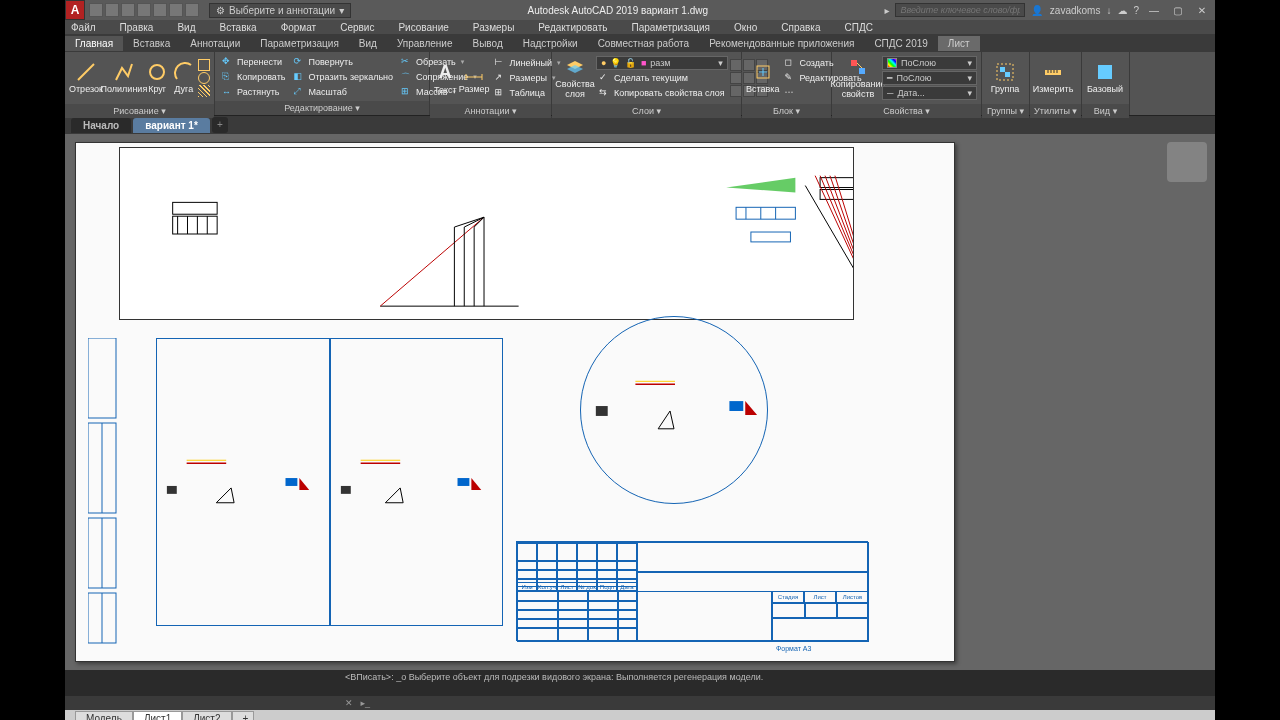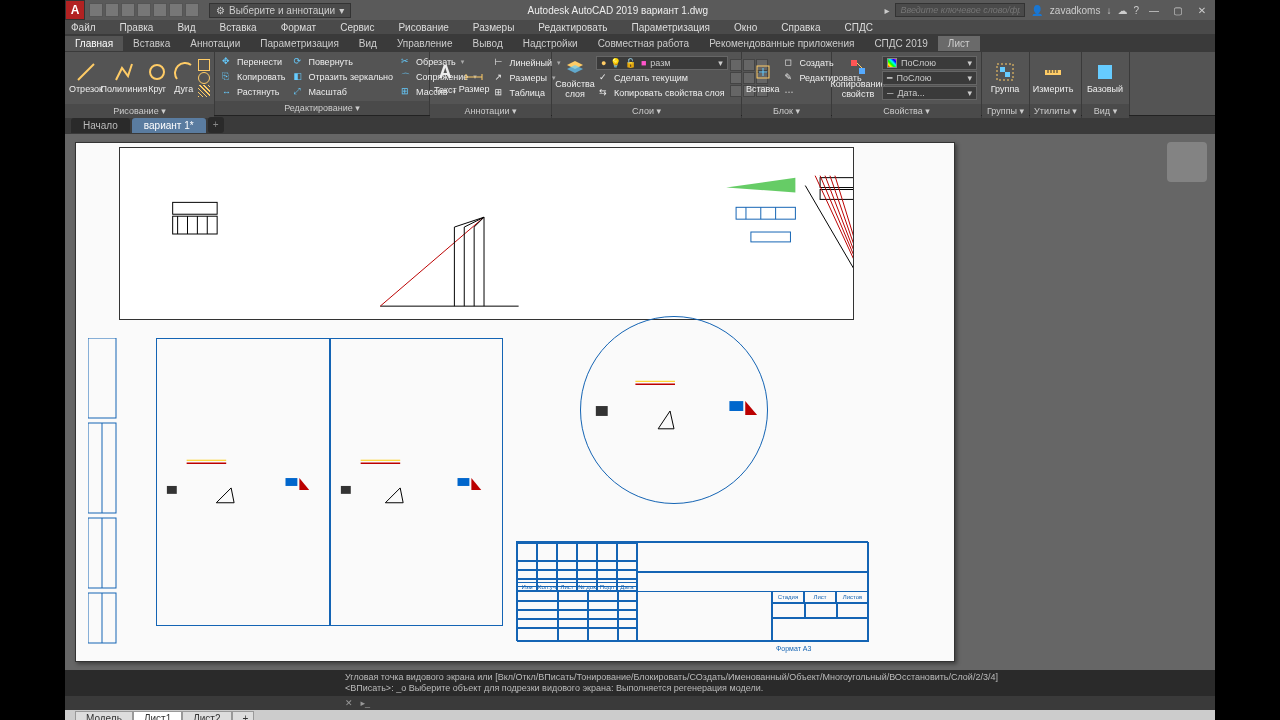--- a/index.html
+++ b/index.html
@@ -28,21 +28,21 @@
 .mini-row { display:flex; flex-direction:column; gap:1px; }
 .mini-btn { display:flex; align-items:center; gap:3px; color:#eee; font-size:9px; padding:1px 3px; white-space:nowrap; }
 .mini-ico { width:12px; height:12px; display:inline-block; }
 .dd-arr::after { content:"▾"; font-size:7px; margin-left:2px; color:#aaa; }
 .combo { background:#3a3a3a; border:1px solid #666; color:#ccc; font-size:9px; padding:1px 4px; display:flex; align-items:center; gap:4px; }
 .swatch { width:10px; height:10px; border:1px solid #888; }
 .layer-strip { display:flex; flex-direction:column; gap:1px; }
 .grid-ico { display:grid; grid-template-columns:repeat(3,12px); gap:1px; }
 .grid-ico span { width:12px; height:12px; background:#666; border:1px solid #444; }
 .filetabs { height:18px; background:#3a3a3a; display:flex; align-items:center; font-size:10px; padding-left:6px; gap:2px; }
-.ftab { padding:2px 12px; background:#2a2a2a; color:#bbb; border-radius:3px 3px 0 0; }
+.ftab { padding:2px 12px; background:#2a2a2a; color:#bbb; border-radius:3px 3px 0 0;font-weight:bold; }
 .ftab.active { background:#5a7ca0; color:#fff; }
 .ftab-plus { width:16px; height:16px; background:#2a2a2a; color:#888; text-align:center; line-height:16px; border-radius:3px; }
 .viewport { position:relative; height:536px; background:#666; }
 .paper { position:absolute; left:10px; top:8px; right:260px; bottom:8px; background:#fafafa; border:1px solid #333; box-shadow:2px 2px 4px rgba(0,0,0,.4); }
 .nav-cube { position:absolute; right:8px; top:8px; width:40px; height:40px; background:rgba(200,200,200,.3); border-radius:4px; }
 .vp-box { position:absolute; border:1px solid #333; background:#fff; }
 .vp-blue { position:absolute; border:1px solid #1464b4; }
 .circ { position:absolute; border:1px solid #1464b4; border-radius:50%; }
 .bot-tabs { height:16px; background:#ccc; display:flex; align-items:center; font-size:10px; padding-left:10px; }
 .btab { padding:1px 10px; background:#ddd; color:#333; border:1px solid #999; }
@@ -534,21 +534,20 @@
       <rect x="0" y="180" width="28" height="70" fill="none" stroke="#1464b4"></rect>
       <line x1="14" y1="180" x2="14" y2="250" stroke="#1464b4"></line>
       <rect x="0" y="255" width="28" height="50" fill="none" stroke="#1464b4"></rect>
       <line x1="14" y1="255" x2="14" y2="305" stroke="#1464b4"></line>
     </svg>
   </div>
 </div>
 
 <div class="cmd-area">
   <div class="cmd-hist">
-    <div>Угловая точка видового экрана или [Вкл/Откл/ВПисать/Тонирование/Блокировать/СОздать/Именованный/Объект/Многоугольный/ВОсстановить/Слой/2/3/4]</div>
     <div>&lt;ВПисать&gt;: _o Выберите объект для подрезки видового экрана: Выполняется регенерация модели.</div>
   </div>
   <div class="cmd-line">
     <span class="cmd-x">✕</span>
     <span class="cmd-prompt">▸_</span>
   </div>
 </div>
 
 <div class="bot-tabs">
   <div class="btab">Модель</div>

